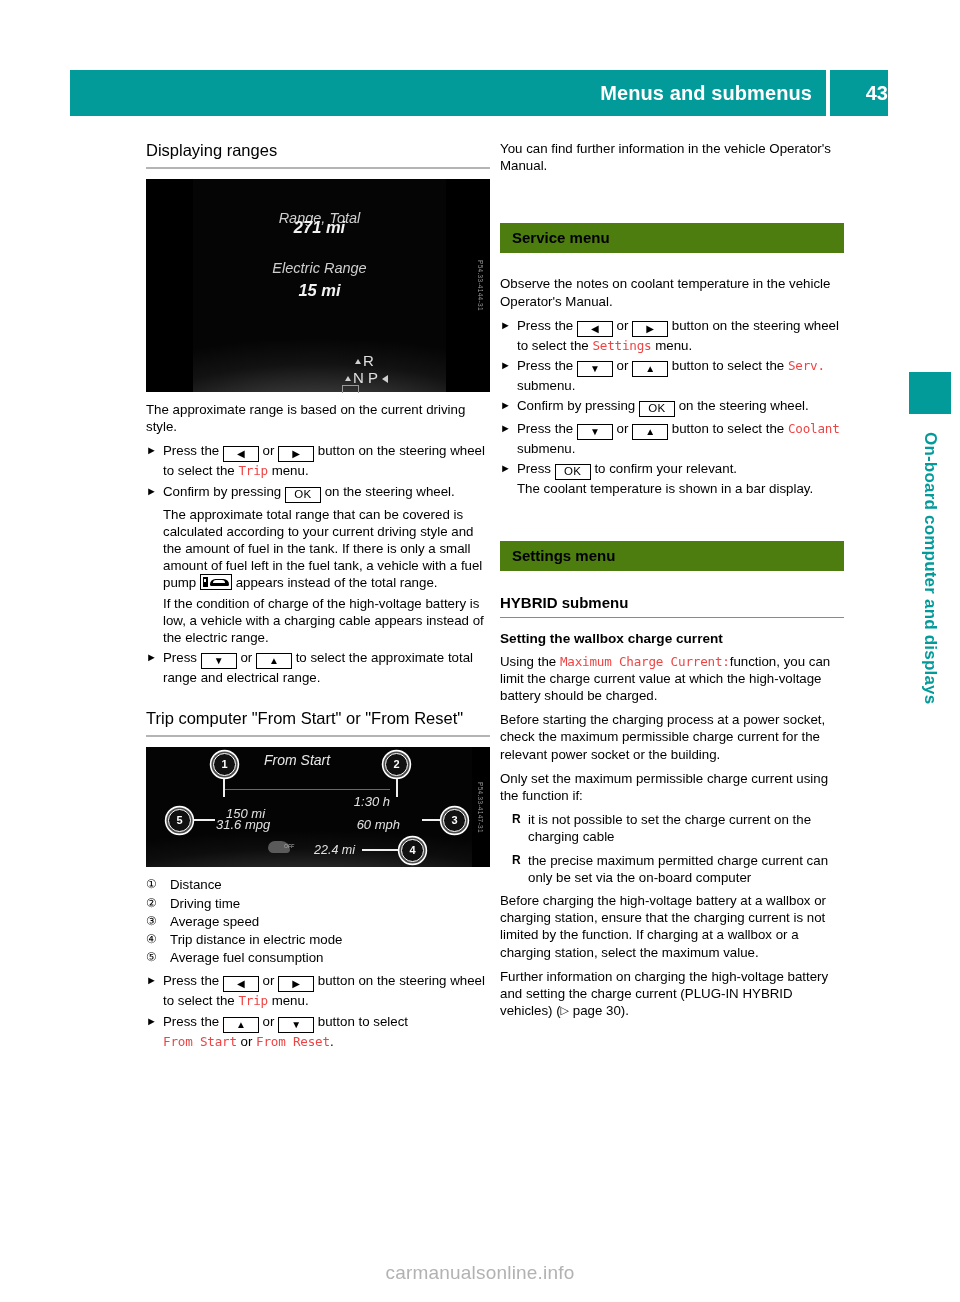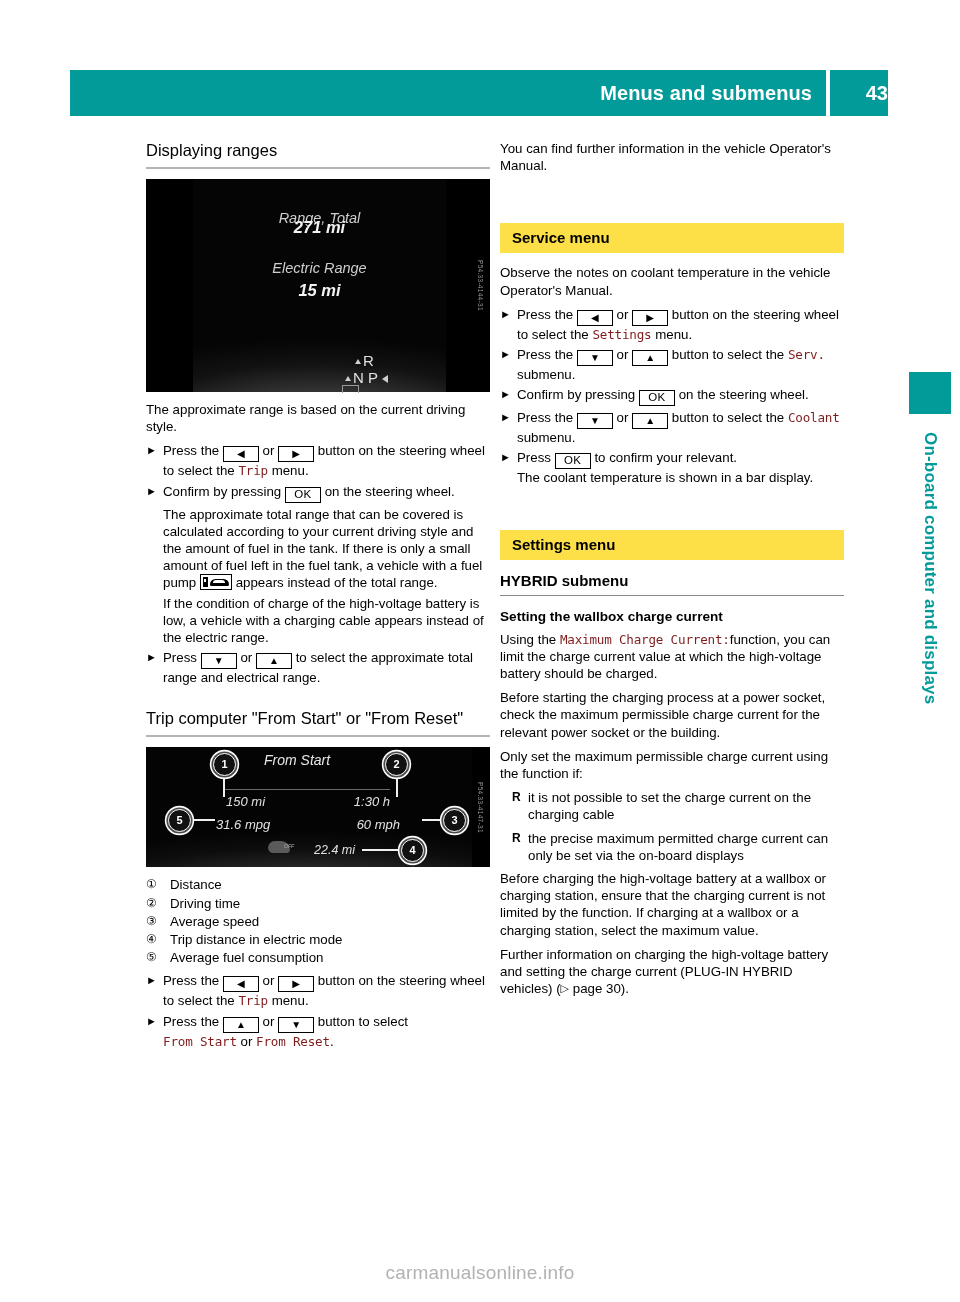--- a/index.html
+++ b/index.html
@@ -85,25 +85,25 @@
     margin: 0 0 10px 0;
     height: 0;
   }
   .rule-thin {
     border: 0;
     border-top: 1.5px solid #8a8a8a;
     margin: 4px 0 12px 0;
     height: 0;
   }
   .gray-head {
-    background: #fde047;
+    background: #4d7c0f;
     font-size: 15px;
     font-weight: bold;
     padding: 5px 0 6px 12px;
-    margin: 0 0 11px 0;
+    margin: 0 0 22px 0;
     line-height: 19px;
   }
   h3.sub-head {
     font-size: 15px;
     font-weight: bold;
     margin: 0;
     line-height: 20px;
   }
   h4.sub-sub-head {
     font-size: 13.6px;
@@ -175,21 +175,21 @@
     vertical-align: -2px;
     padding: 0 4px;
     box-sizing: content-box;
     background: #fff;
     font-family: "Liberation Sans", sans-serif;
   }
   .kbd.arrow { font-size: 10px; letter-spacing: 0; }
   .kbd.ok { font-size: 11.5px; font-weight: normal; letter-spacing: .3px; }
   .mono-teal {
     font-family: "DejaVu Sans Mono", monospace;
-    color: #7f1d1d;
+    color: #ef4444;
     font-size: 12.6px;
     letter-spacing: -0.2px;
   }
   .icon-box {
     display: inline-block;
     border: 1.5px solid #000;
     width: 30px;
     height: 14px;
     vertical-align: -3px;
     position: relative;
@@ -332,21 +332,21 @@
     left: 78px; right: 82px; top: 42px;
     height: 1px; background: #6a6a6a;
   }
   .fig-trip .v {
     position: absolute;
     color: #e2e2e2;
     font-style: italic;
     font-size: 13px;
     white-space: nowrap;
   }
-  .fig-trip .v1 { left: 80px;  top: 46px; }
+  .fig-trip .v1 { left: 80px;  top: 58px; }
   .fig-trip .v2 { right: 82px; top: 46px; }
   .fig-trip .v5 { left: 70px;  top: 69px; }
   .fig-trip .v3 { right: 72px; top: 69px; }
   .fig-trip .v4 { left: 168px; top: 95px; font-size:12.5px; }
   .fig-trip .eng {
     position:absolute; left: 122px; top: 94px;
     width: 22px; height: 12px;
     background: #5a5a5a;
     border-radius: 8px 10px 4px 6px;
   }
@@ -657,21 +657,21 @@
     <p class="para">Before starting the charging process at a power socket, check the maximum permissible charge current for the relevant power socket or the building.</p>
 
     <p class="para">Only set the maximum permissible charge current using the function if:</p>
 
     <div class="rbullet">
       <span class="rbullet-mark">R</span>
       <span class="rbullet-body">it is not possible to set the charge current on the charging cable</span>
     </div>
     <div class="rbullet">
       <span class="rbullet-mark">R</span>
-      <span class="rbullet-body">the precise maximum permitted charge current can only be set via the on-board displays</span>
+      <span class="rbullet-body">the precise maximum permitted charge current can only be set via the on-board computer</span>
     </div>
 
     <p class="para">Before charging the high-voltage battery at a wallbox or charging station, ensure that the charging current is not limited by the function. If charging at a wallbox or a charging station, select the maximum value.</p>
 
     <p class="para"><span>Further information on charging the high-voltage battery and setting the charge current (PLUG-IN HYBRID vehicles) (</span><span class="xref-tri">▷</span>&nbsp;<span>page 30</span><span>).</span></p>
 
   </div>
 </div>
 
 <div class="side-tab">

